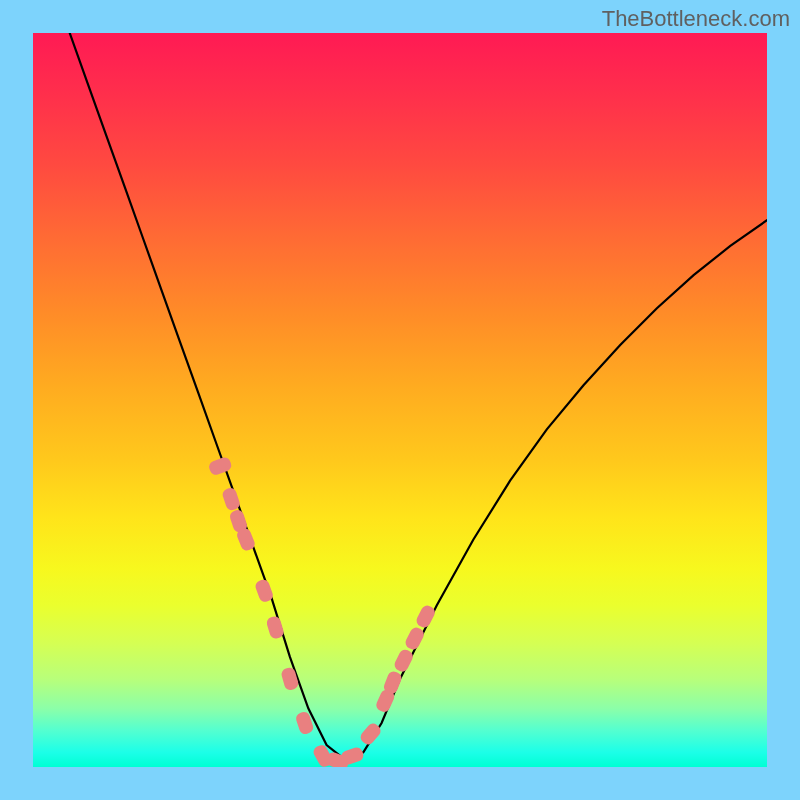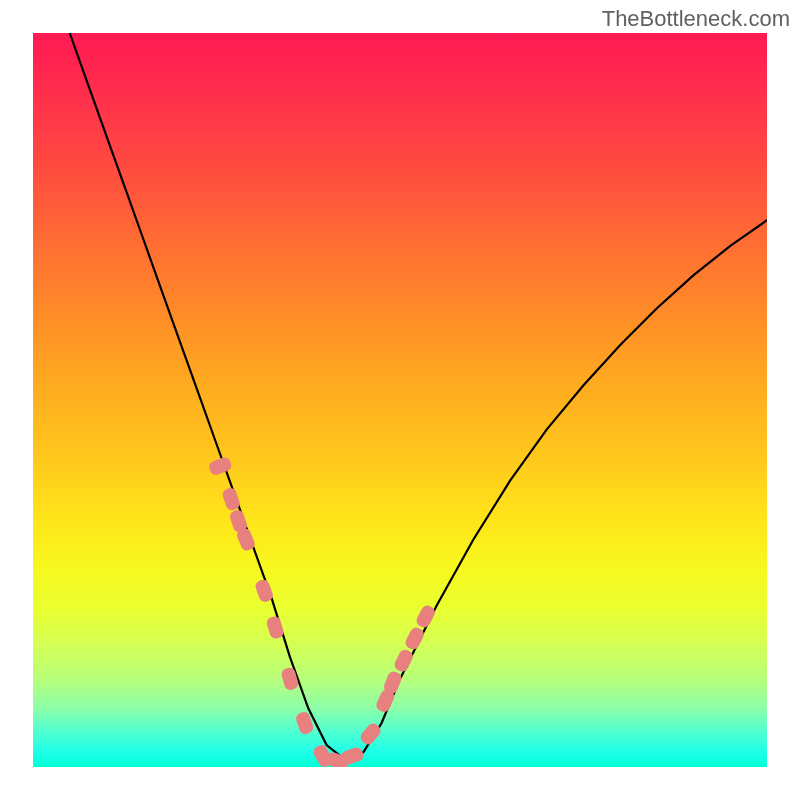--- a/index.html
+++ b/index.html
@@ -1,16 +1,16 @@
 <!DOCTYPE html>
 <html><head>
 <meta charset="utf-8">
 <style>
   html,body{margin:0;padding:0;width:800px;height:800px;background:#000;overflow:hidden;font-family:Arial,Helvetica,sans-serif}
-  .outer{position:absolute;inset:0;background:#ffffff}
+  .outer{position:absolute;inset:0;background:#7dd3fc}
   .plot{position:absolute;left:33px;top:33px;width:734px;height:734px;overflow:hidden}
   .grad{position:absolute;inset:0;
     background:linear-gradient(to bottom,
       #ff1a54 0%,
       #ff2e4c 8%,
       #ff4a40 18%,
       #ff6b34 28%,
       #ff8b28 38%,
       #ffab20 48%,
       #ffc81c 58%,

